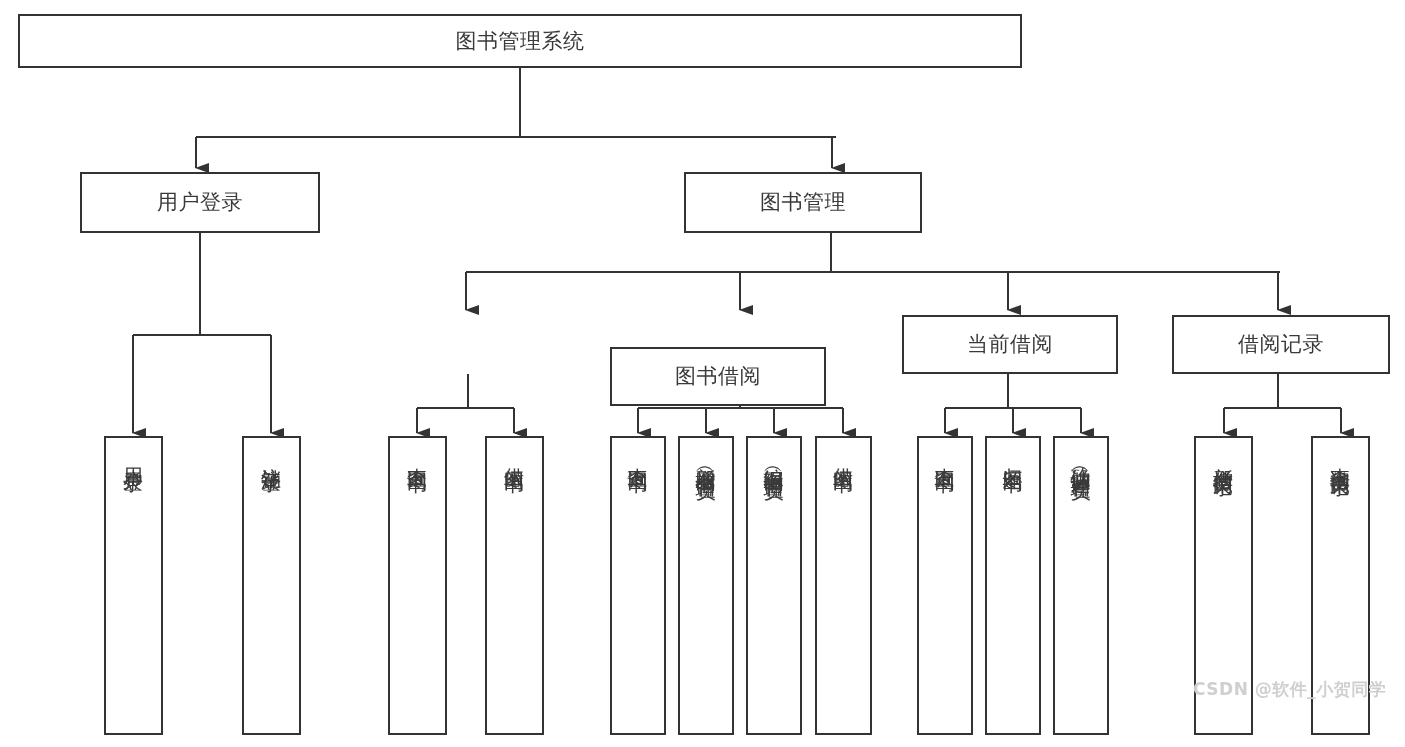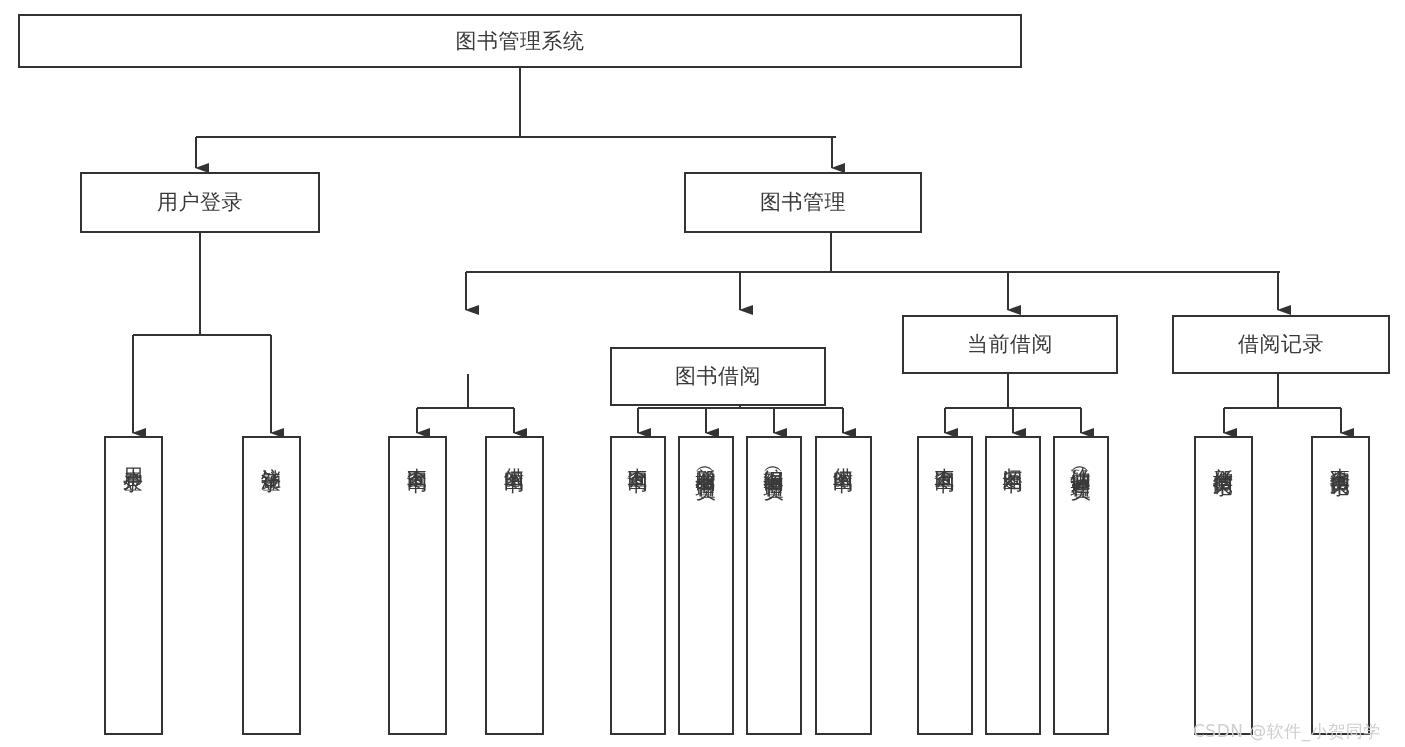--- a/index.html
+++ b/index.html
@@ -175,15 +175,15 @@
     <span class="node-label">确认归还（管理员）</span>
   </div>
 
   <div class="node-box vertical" style="left:1194px; top:436px; width:59px; height:299px;">
     <span class="node-label">新增借阅记录</span>
   </div>
   <div class="node-box vertical" style="left:1311px; top:436px; width:59px; height:299px;">
     <span class="node-label">查询借阅记录</span>
   </div>
 
-  <div class="watermark" style="left:1193px; top:720px;">CSDN @软件_小贺同学</div>
+  <div class="watermark" style="left:1193px; top:678px;font-weight:bold;">CSDN @软件_小贺同学</div>
 
 </div>
 
 </body></html>

